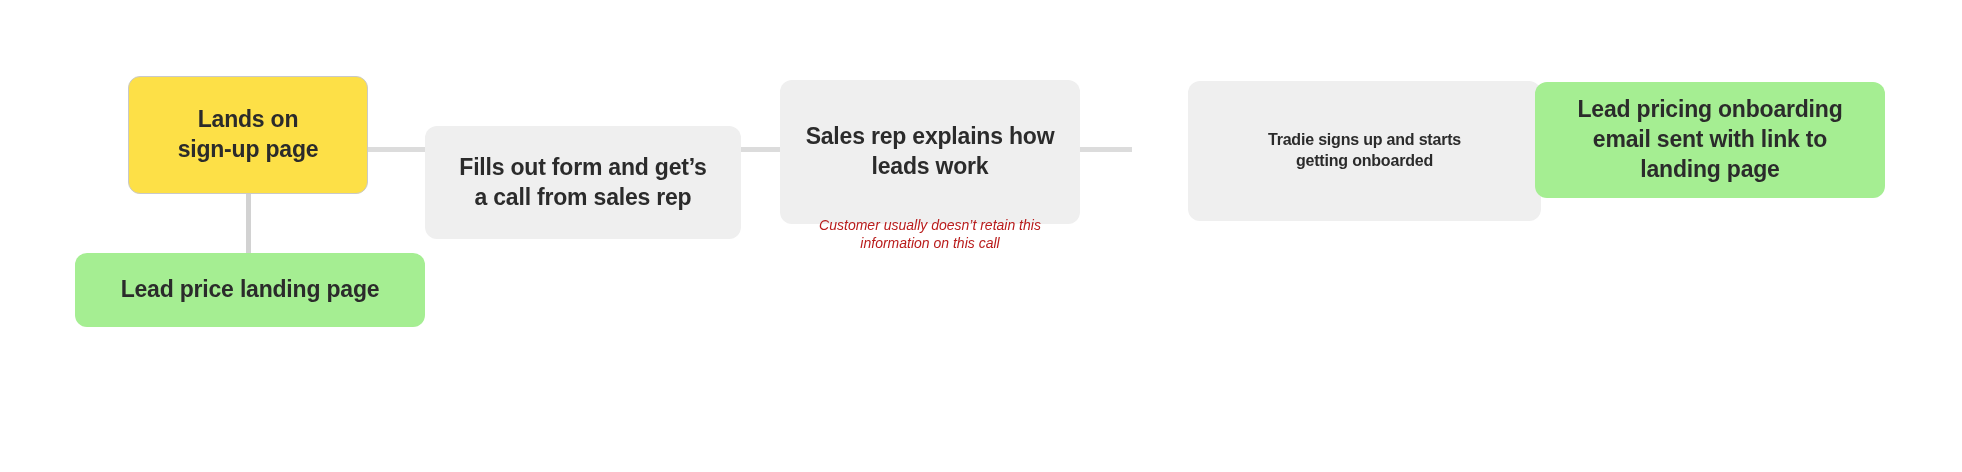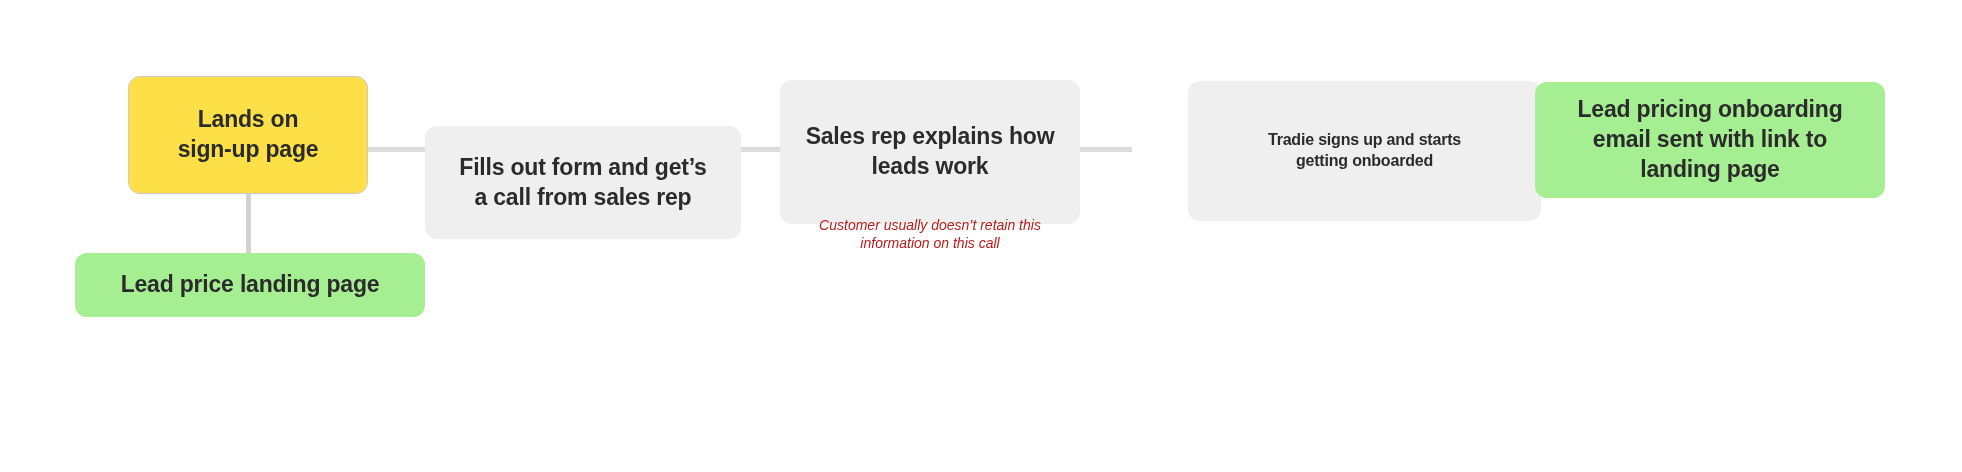--- a/index.html
+++ b/index.html
@@ -85,16 +85,16 @@
 sign-up page</div>
     <div class="node grey" style="left: 425px; top: 83px; width: 316px; height: 113px; font-size: 23px; margin-top: 43px;">Fills out form and get’s
 a call from sales rep</div>
     <div class="node grey" style="left: 780px; top: 80px; width: 300px; height: 144px; font-size: 23px;">Sales rep explains how
 leads work</div>
     <div class="node grey" style="left: 1188px; top: 81px; width: 353px; height: 140px; font-size: 16px;">Tradie signs up and starts
 getting onboarded</div>
     <div class="node green" style="left: 1535px; top: 82px; width: 350px; height: 116px; font-size: 23px;">Lead pricing onboarding
 email sent with link to
 landing page</div>
-    <div class="node green" style="left: 75px; top: 253px; width: 350px; height: 64px; font-size: 23px;">Lead price landing page</div>
+    <div class="node green" style="left: 75px; top: 253px; width: 350px; height: 74px; font-size: 23px;">Lead price landing page</div>
     <div class="caption" style="left: 778px; top: 216px; width: 304px; font-size: 14px;">Customer usually doesn’t retain this
 information on this call</div>
   </div>
 
 </body></html>

